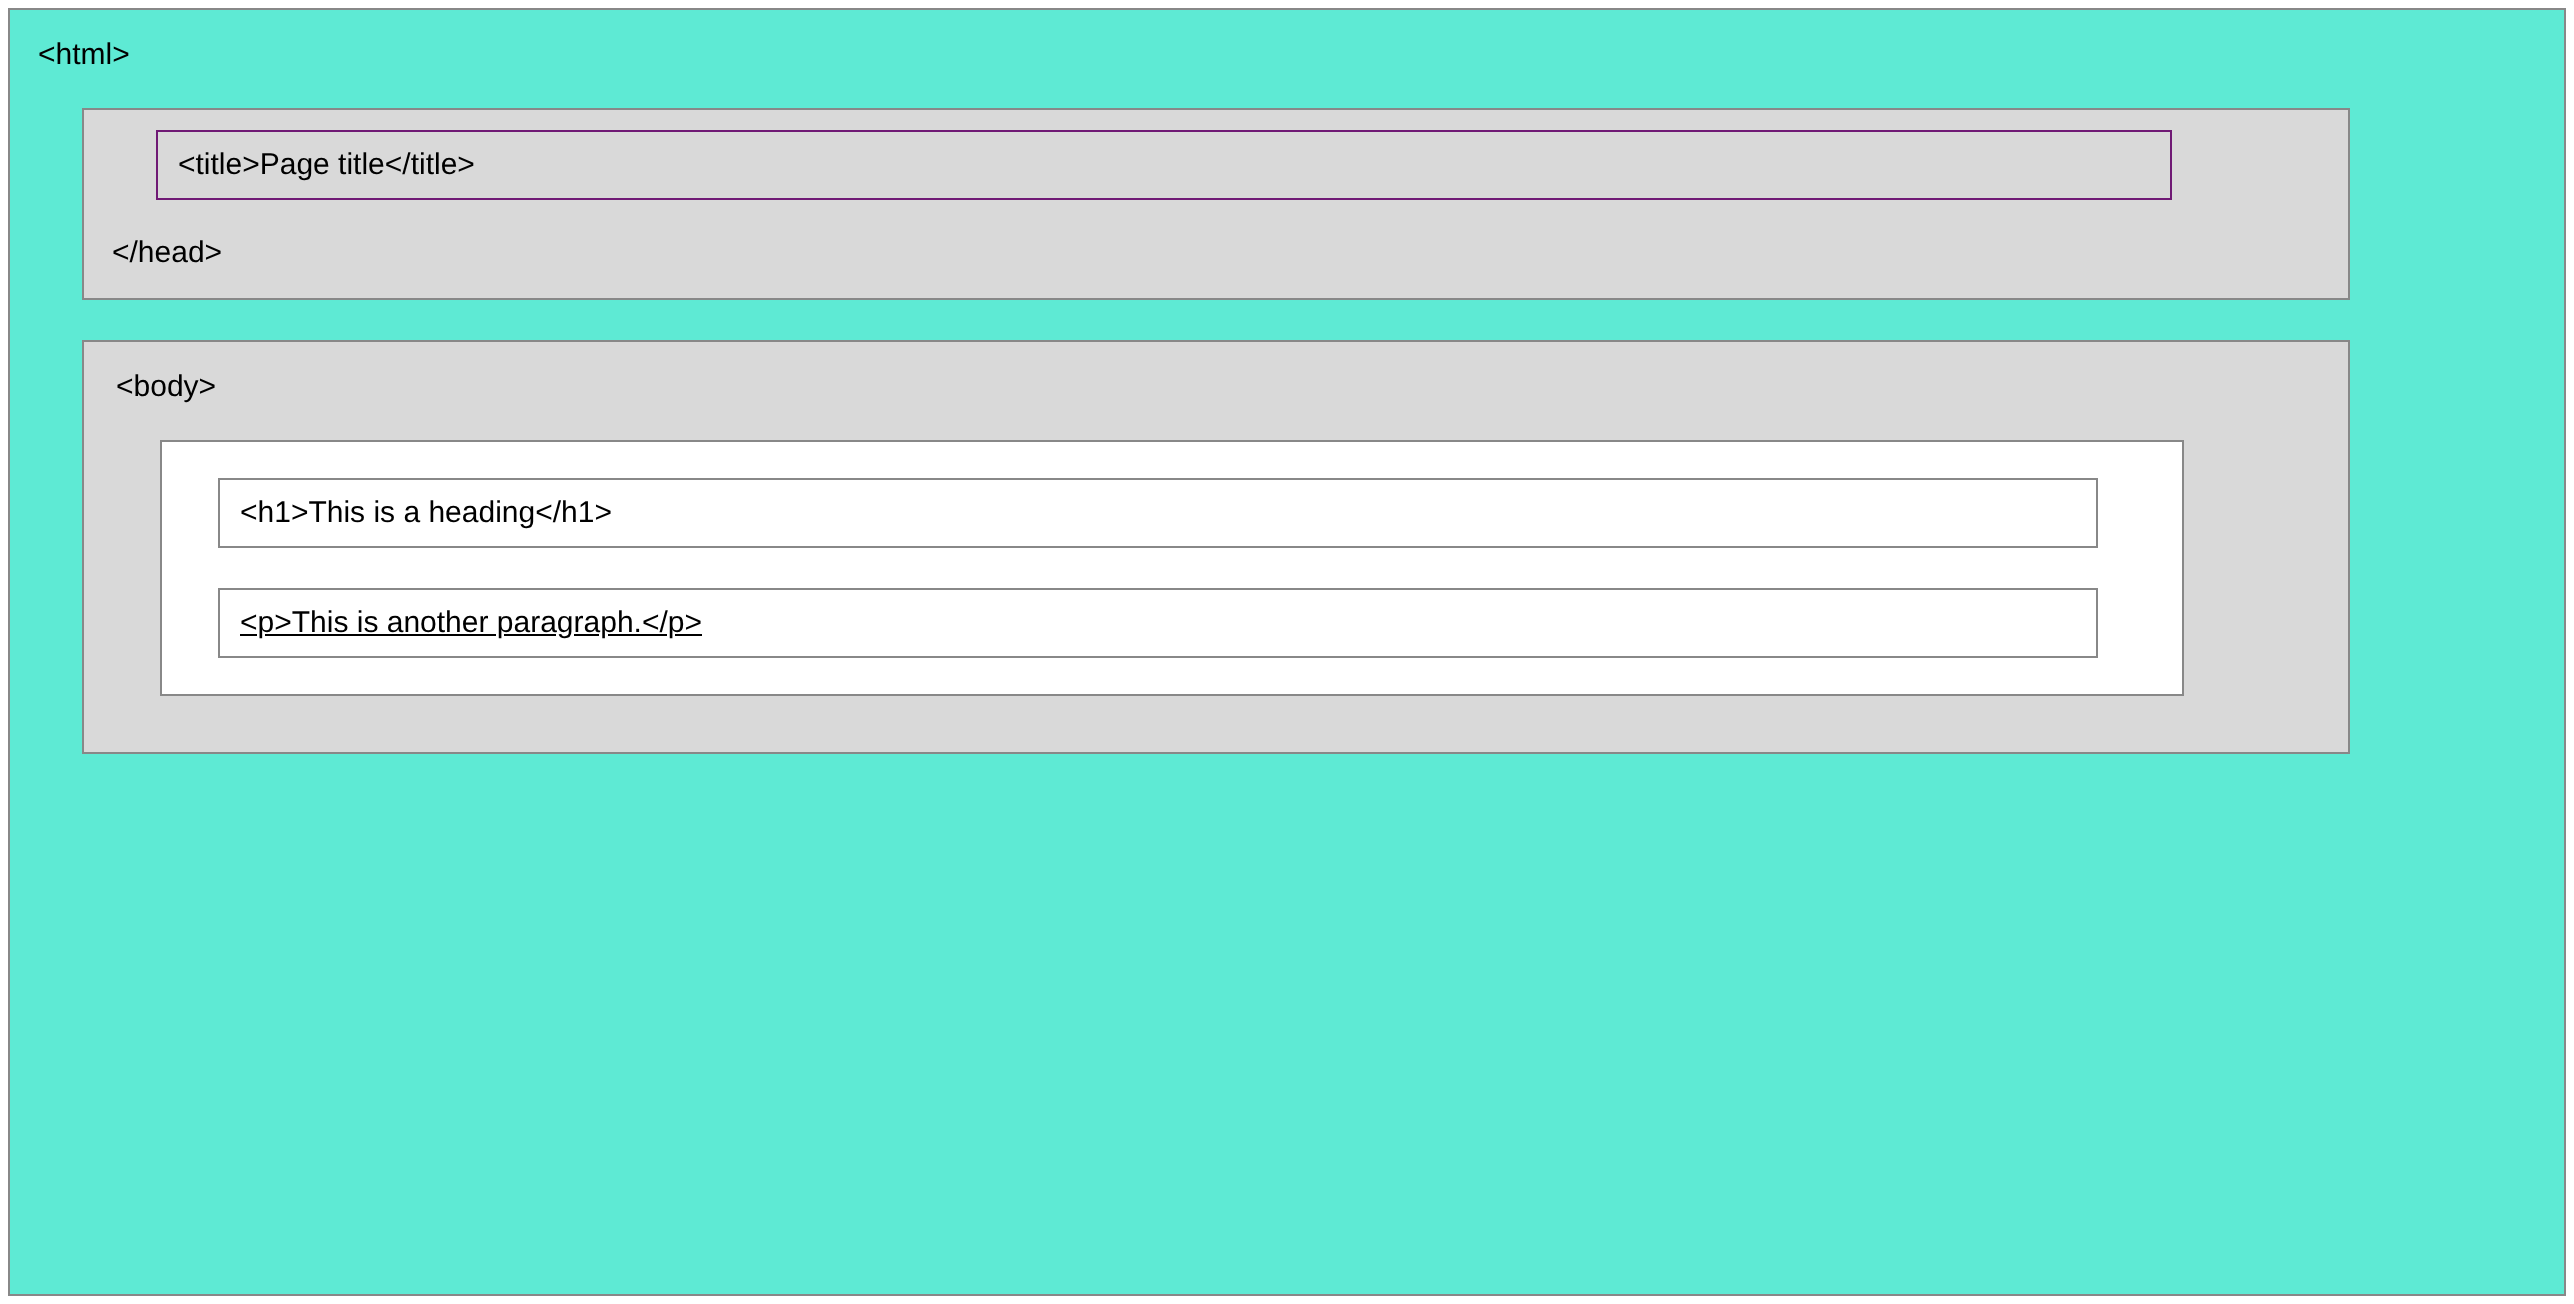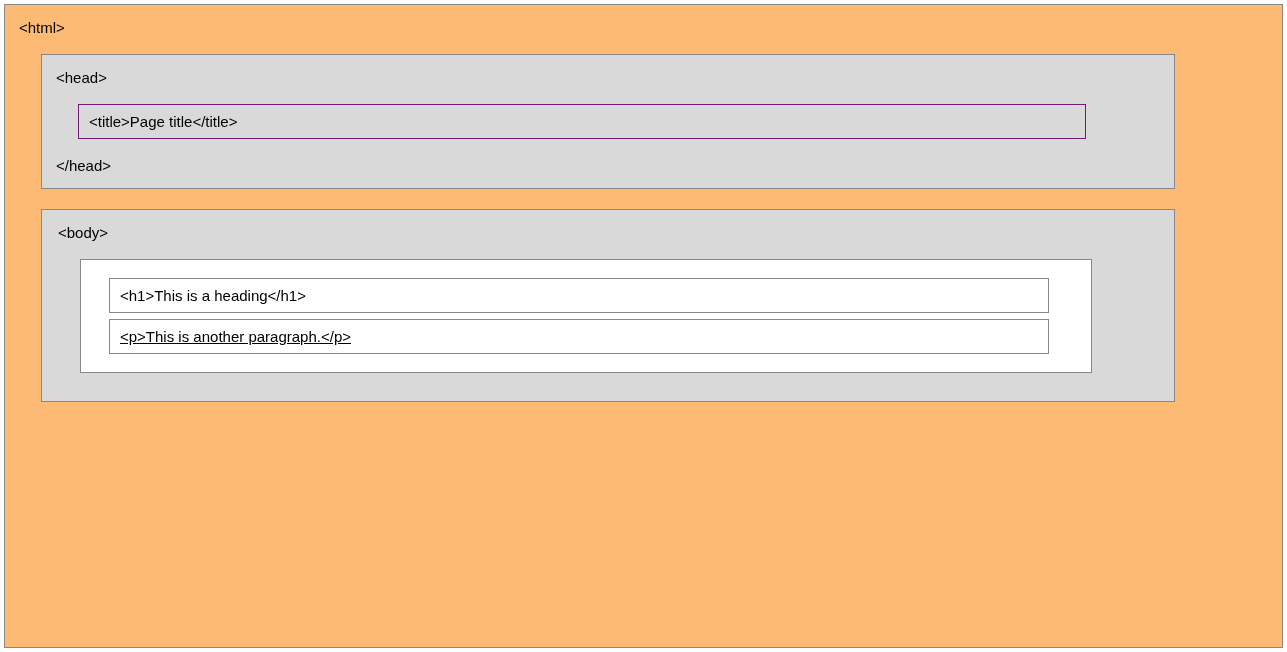--- a/index.html
+++ b/index.html
@@ -5,21 +5,21 @@
   * { box-sizing: border-box; }
   html, body { margin:0; padding:0; }
   body {
     background: #ffffff;
     font-family: Verdana, Geneva, sans-serif;
     font-size: 15px;
     color: #000;
     width: 1287px;
   }
   .root-box {
-    background: #fdba74;
+    background: #5eead4;
     border: 1px solid #888;
     margin: 4px;
     padding: 10px 10px 10px 10px;
     width: 1279px;
     height: 644px;
   }
   .tag-line { margin: 4px 0 18px 4px; }
   .close-line { margin: 18px 0 4px 4px; }
 
   .box {
@@ -48,33 +48,32 @@
     background: #ffffff;
     border: 1px solid #888;
     margin: 0 0 18px 26px;
     padding: 18px 12px 12px 28px;
     width: 1012px;
   }
   .inner-box {
     background: #ffffff;
     border: 1px solid #888;
     padding: 8px 10px;
-    margin-bottom: 6px;
+    margin-bottom: 20px;
     width: 940px;
   }
   .inner-box:last-child { margin-bottom: 6px; text-decoration: underline; }
 </style>
 </head>
 <body>
 
 <div class="root-box">
   <div class="tag-line">&lt;html&gt;</div>
 
   <div class="box head-box">
-    <div class="tag-line">&lt;head&gt;</div>
 
     <div class="title-box">
       <span>&lt;title&gt;Page title&lt;/title&gt;</span>
     </div>
 
     <div class="close-line">&lt;/head&gt;</div>
   </div>
 
   <div class="box body-box">
     <div class="tag-line">&lt;body&gt;</div>

